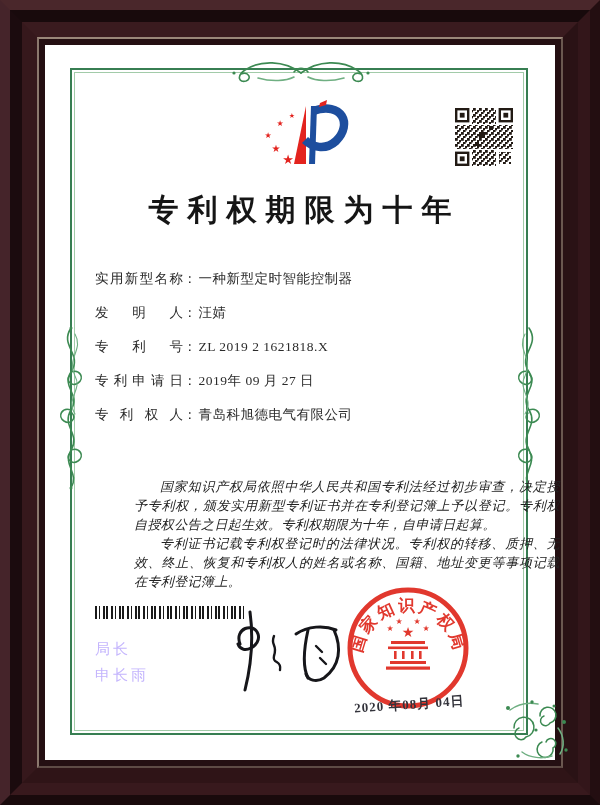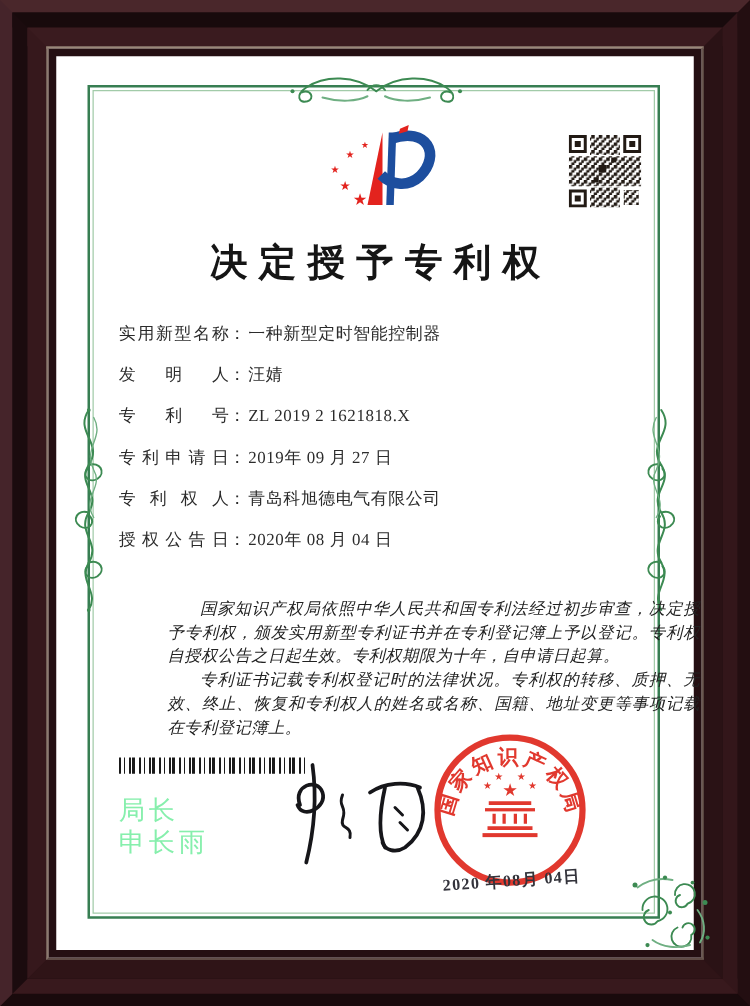--- a/index.html
+++ b/index.html
@@ -19,37 +19,37 @@
   .gborder{position:absolute;left:70px;right:72px;top:68px;bottom:70px;
     border:2px solid #377e52;}
   .gborder::after{content:"";position:absolute;inset:2px;border:1px solid #a2cba9;}
   
   .content{position:absolute;inset:0;}
   .abs{position:absolute;}
   .certno{left:95px;top:102px;font-size:13px;letter-spacing:1.5px;color:#3c3c3c;}
   .title{left:0;right:0;top:190px;text-align:center;font-size:30px;font-weight:600;
     letter-spacing:9px;padding-left:9px;color:#151515;}
   .fields{left:95px;top:256px;width:418px;color:#2b2b2b;}
-  .frow{margin:0 0 11px;font-size:13.5px;line-height:22px;white-space:nowrap;}
+  .frow{margin:12px 0 11px;font-size:13.5px;line-height:22px;white-space:nowrap;}
   .flabel{display:inline-block;width:88px;text-align:justify;text-align-last:justify;
     vertical-align:top;}
   .fcolon{display:inline-block;margin-right:2px;}
   .fval{letter-spacing:.5px;}
   .frow.double{display:flex;}
   .frow.double .col2{margin-left:34px;}
   .paras{left:88px;top:477px;width:426px;font-size:13px;line-height:19px;
     color:#222;text-align:justify;font-style:italic;margin-left:46px;}
   .paras p{margin:0;text-indent:2em;letter-spacing:.4px;}
   
   .barcode{left:95px;top:606px;width:150px;height:13px;
     background:repeating-linear-gradient(90deg,
       #1a1a1a 0 2px,#fff 2px 4px,#1a1a1a 4px 5px,#fff 5px 8px,
       #1a1a1a 8px 10px,#fff 10px 11px,#1a1a1a 11px 13px,#fff 13px 16px);}
   .signerblock{left:95px;top:636px;font-family:"Liberation Sans","DejaVu Sans",sans-serif;
-    font-size:21px;color:#86efac;letter-spacing:3px;line-height:26px;font-weight:500;}
+    font-size:15px;color:#c4b5fd;letter-spacing:3px;line-height:26px;font-weight:500;}
   .signature{left:212px;top:604px;}
   .seal{left:342px;top:584px;opacity:.93;}
   .sealdate{left:354px;top:694px;width:160px;font-size:13px;font-weight:bold;
     color:#33333b;letter-spacing:1px;transform:rotate(-4deg);white-space:nowrap;}
   .flourish{position:absolute;pointer-events:none;}
   svg{display:block;}
 </style>
 </head>
 <body>
 
@@ -155,40 +155,39 @@
     <g fill="#221a14">
       <rect x="2.4" y="2.4" width="2.4" height="2.4"></rect>
         <rect x="24.2" y="2.4" width="2.4" height="2.4"></rect>
       <rect x="2.4" y="24.2" width="2.4" height="2.4"></rect>
         <rect x="12" y="12" width="3" height="3"></rect>
       <rect x="17" y="9" width="2" height="2"></rect>
         <rect x="10" y="17" width="2" height="2"></rect>
     </g>
   </svg>
 
-  <div class="abs title">决定授予专利权</div>
+  <div class="abs title">专利权期限为十年</div>
 
   <div class="abs fields">
     <p class="frow">
       <span class="flabel">实用新型名称</span><span class="fcolon">：</span><span class="fval">一种新型定时智能控制器</span>
     </p>
     <p class="frow">
       <span class="flabel">发明人</span><span class="fcolon">：</span><span class="fval">汪婧</span>
     </p>
     <p class="frow">
       <span class="flabel">专利号</span><span class="fcolon">：</span><span class="fval">ZL 2019 2 1621818.X</span>
     </p>
     <p class="frow">
       <span class="flabel">专利申请日</span><span class="fcolon">：</span><span class="fval">2019年 09 月 27 日</span>
     </p>
     <p class="frow">
       <span class="flabel">专利权人</span><span class="fcolon">：</span><span class="fval">青岛科旭德电气有限公司</span>
     </p>
     <p class="frow double">
-      <span class="col1"><span class="flabel">授权公告日</span><span class="fcolon">：</span><span class="fval">2020年 08 月 04 日</span></span>
     </p>
   </div>
 
   <div class="abs paras">
     <p>国家知识产权局依照中华人民共和国专利法经过初步审查，决定授予专利权，颁发实用新型专利证书并在专利登记簿上予以登记。专利权自授权公告之日起生效。专利权期限为十年，自申请日起算。</p>
     <p>专利证书记载专利权登记时的法律状况。专利权的转移、质押、无效、终止、恢复和专利权人的姓名或名称、国籍、地址变更等事项记载在专利登记簿上。</p>
   </div>
 
   <div class="abs barcode"></div>
 

